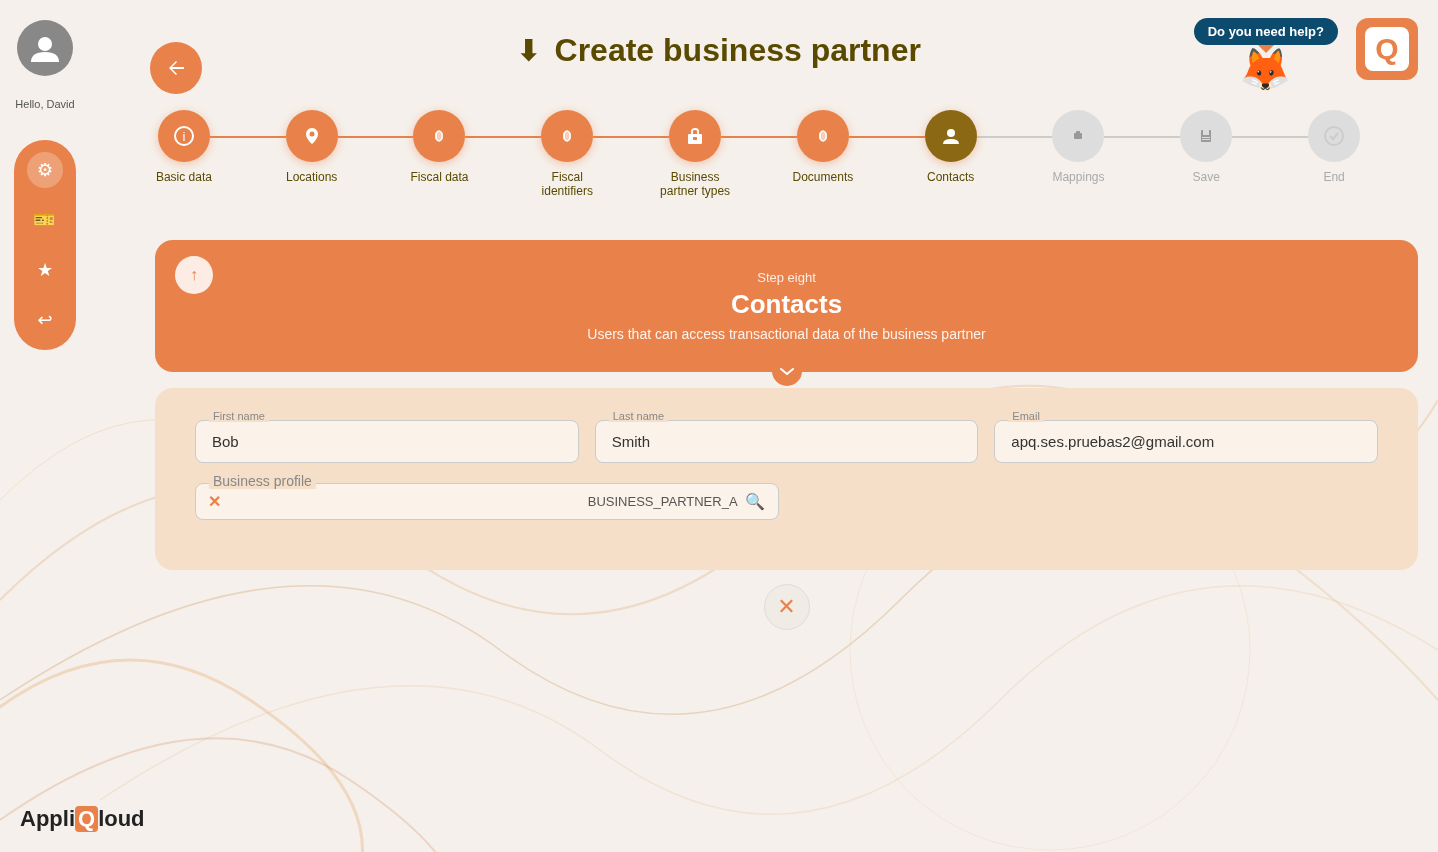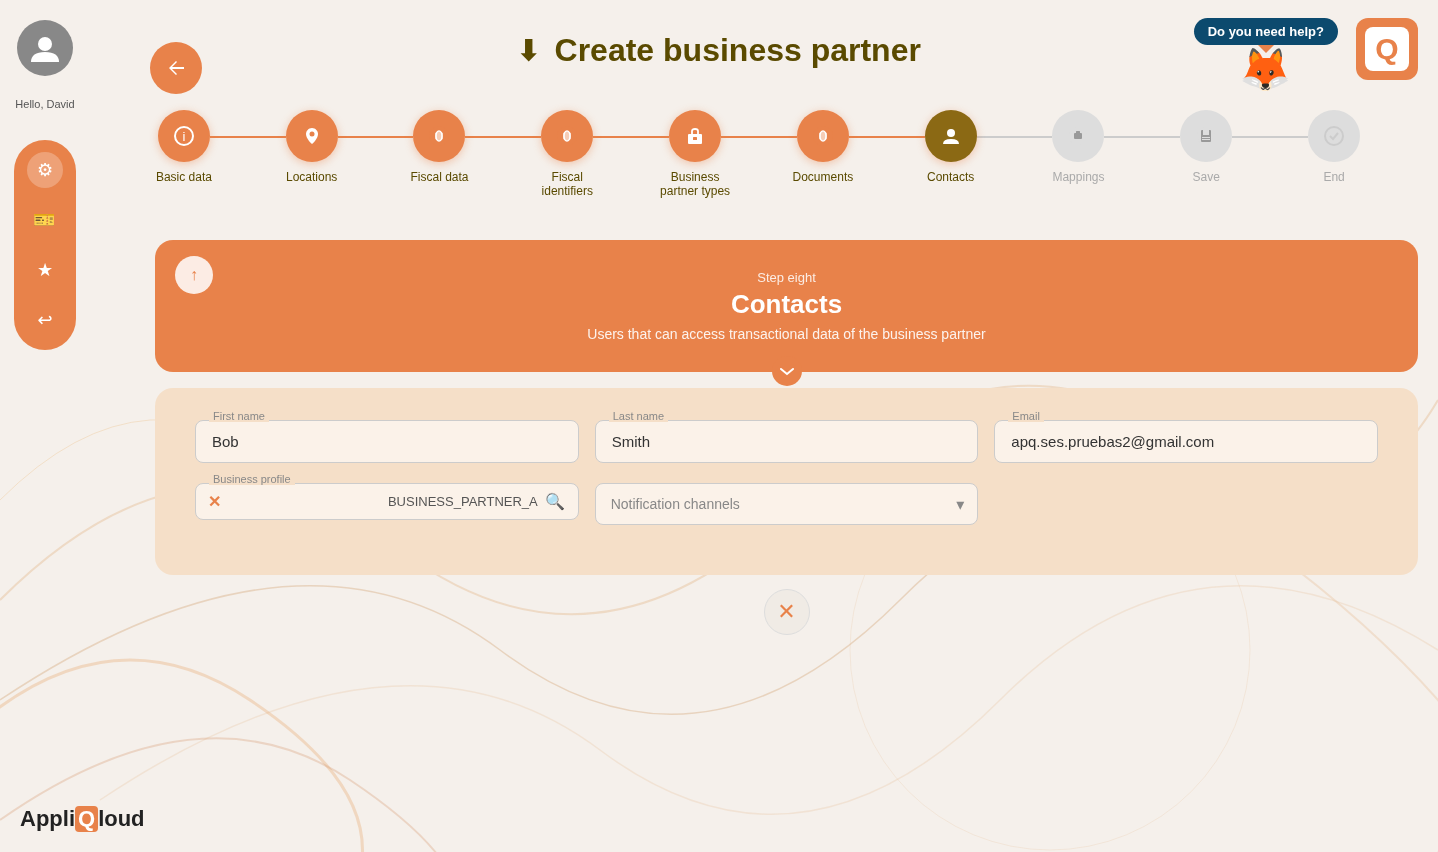--- a/index.html
+++ b/index.html
@@ -379,21 +379,21 @@
 
     .business-profile-field {
       position: relative;
       flex: 1;
     }
 
     .business-profile-field label {
       position: absolute;
       top: -10px;
       left: 14px;
-      font-size: 11px;
+      font-size: 14px;
       color: #888;
       background: #f5dfc8;
       padding: 0 4px;
       z-index: 2;
     }
 
     .business-profile-input {
       display: flex;
       align-items: center;
       border: 1px solid #ccc;
@@ -700,30 +700,20 @@
 
     <div class="form-row">
       <div class="business-profile-field">
         <label>Business profile</label>
         <div class="business-profile-input">
           <span class="clear-btn">✕</span>
           <input type="text" value="BUSINESS_PARTNER_A" style="">
           <span class="search-btn">🔍</span>
         </div>
       </div>
-      <div class="notification-field">
-        <select class="notification-select">
-          <option value="" disabled="" selected=""></option>
-          <option value="email">Email</option>
-          <option value="sms">SMS</option>
-          <option value="push">Push notification</option>
-        </select>
-        <span style="position:absolute; left:16px; top:50%; transform:translateY(-50%); font-size:14px; color:#888; pointer-events:none;">Notification channels</span>
-        <span class="notification-arrow">▾</span>
-      </div>
       <div style="flex:1;"></div>
     </div>
 
     <div class="close-circle">
       <span>✕</span>
     </div>
   </div>
 
 </div>
 

